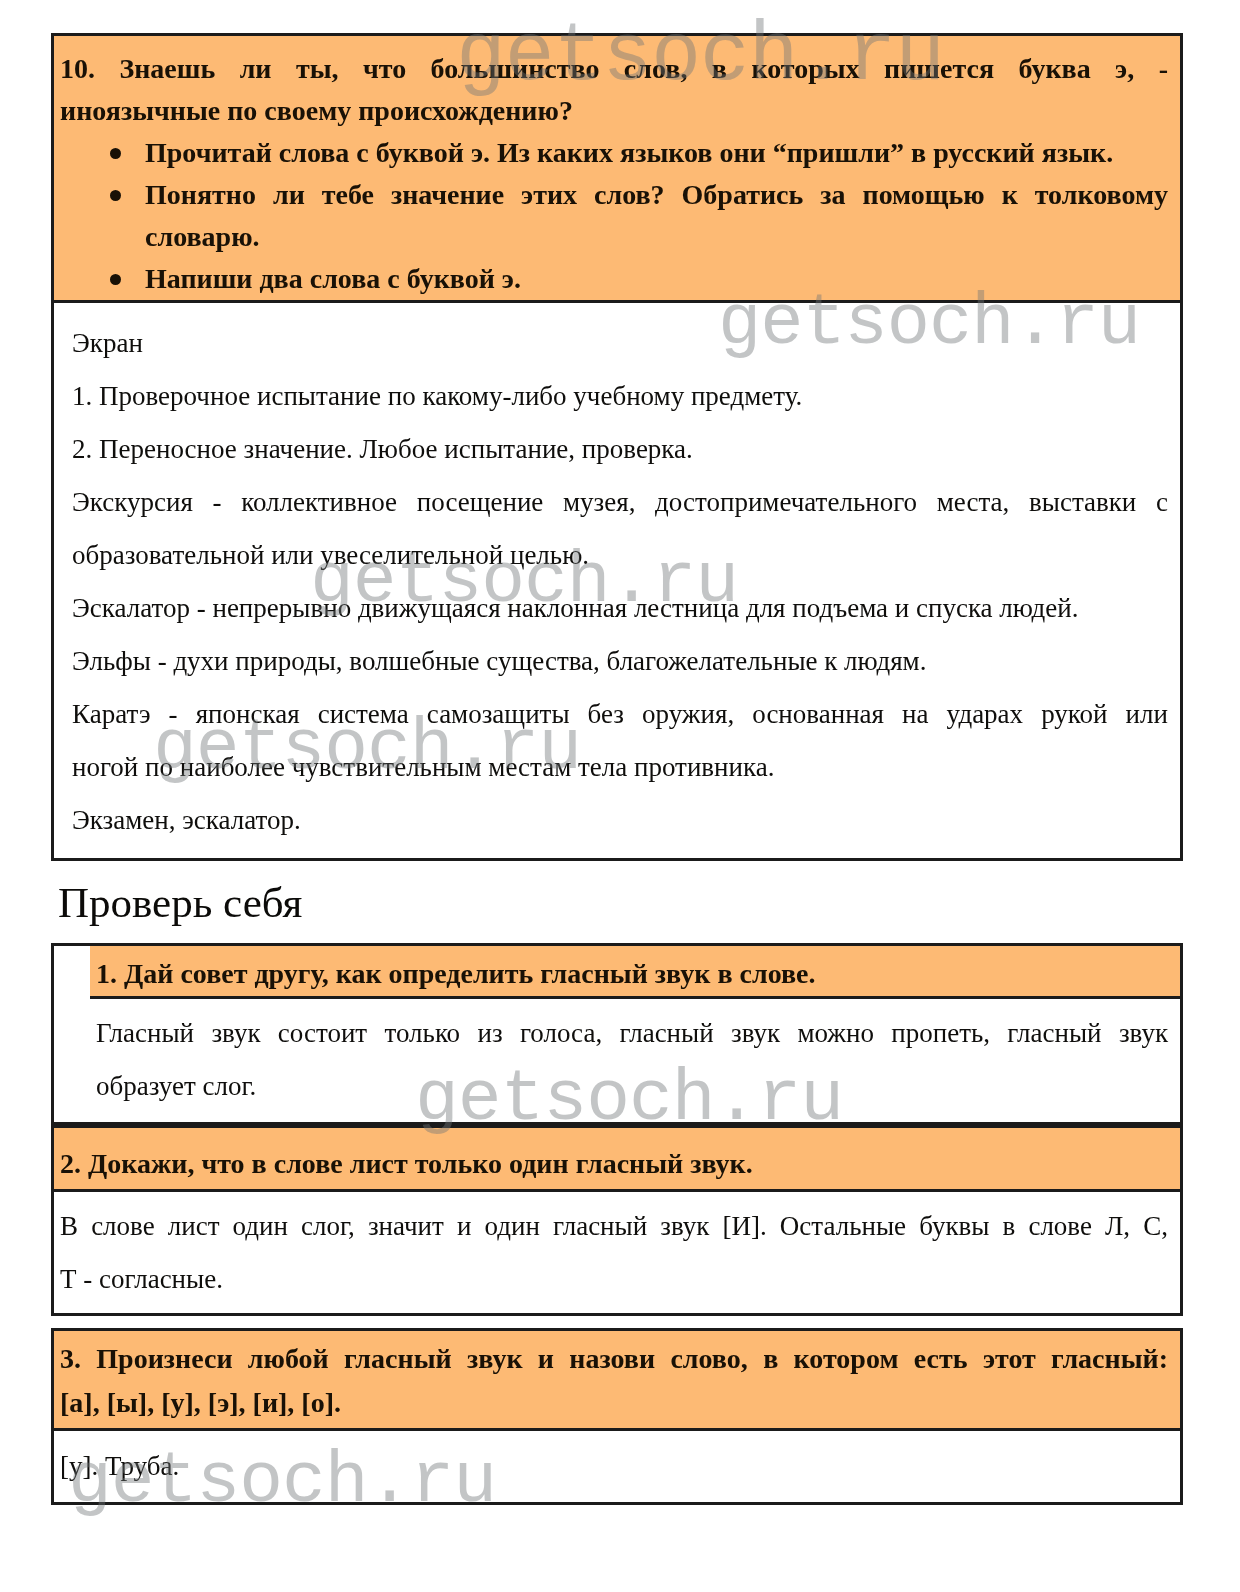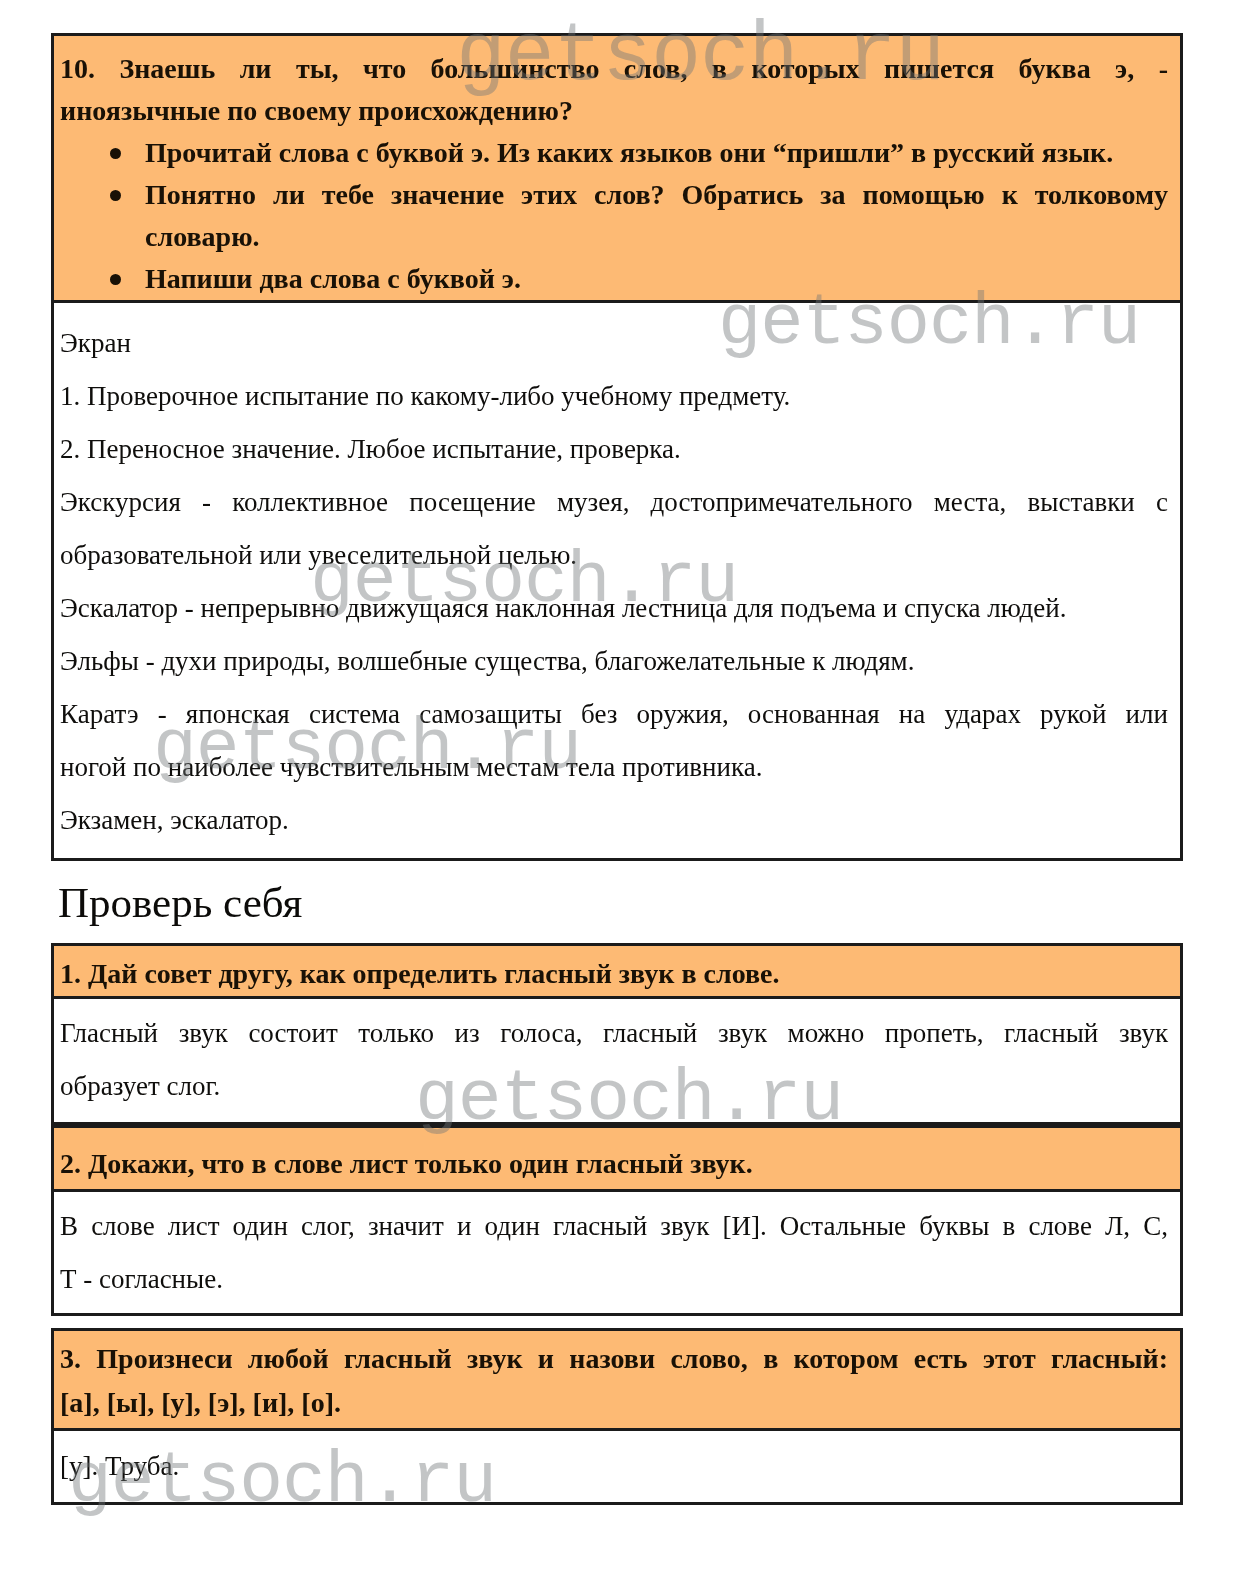--- a/index.html
+++ b/index.html
@@ -15,36 +15,36 @@
     margin-left:51px;width:1132px;box-sizing:border-box;
     border:3px solid #1b1b1b;background:#ffffff;
   }
   .card-top{margin-top:33px;}
   .qhead{
     background:#fdba74;border-bottom:3px solid #1b1b1b;
     padding:12px 12px 0 6px;color:#191106;
   }
   .qhead .ln{line-height:42px;font-size:28px;font-weight:bold;}
   .qhead2 .ln{line-height:44px;}
-  .qbody{padding:14px 12px 11px 6px;}
+  .qbody{padding:14px 12px 11px 18px;}
   .ln{line-height:53px;font-size:27px;white-space:normal;}
   .just{text-align:justify;text-align-last:justify;}
 
   .bullet{position:relative;padding-left:85px;}
   .bullet .dot{
     position:absolute;left:50px;top:16px;width:11px;height:11px;
     background:#191106;border-radius:50%;
   }
 
   .section-heading{
     margin:18px 0 5px 58px;font-size:43px;line-height:48px;
     font-weight:normal;color:#0c0b09;
   }
 
-  #q1.card{margin-top:16px;}
+  #q1.card{margin-top:16px;padding-left:36px;}
   #q1 .qhead{padding:6px 12px 0 6px;}
   #q1 .qbody{padding:8px 12px 9px 6px;border-radius:31px;}
   #q2.card{}
   #q2 .qhead{padding:14px 12px 3px 6px;}
   #q2 .qbody{padding:8px 12px 7px 6px;}
   #q3.card{margin-top:12px;}
   #q3 .qhead{padding:6px 12px 3px 6px;}
   #q3 .qbody{padding:9px 12px 9px 6px;}
 
   .wm{

